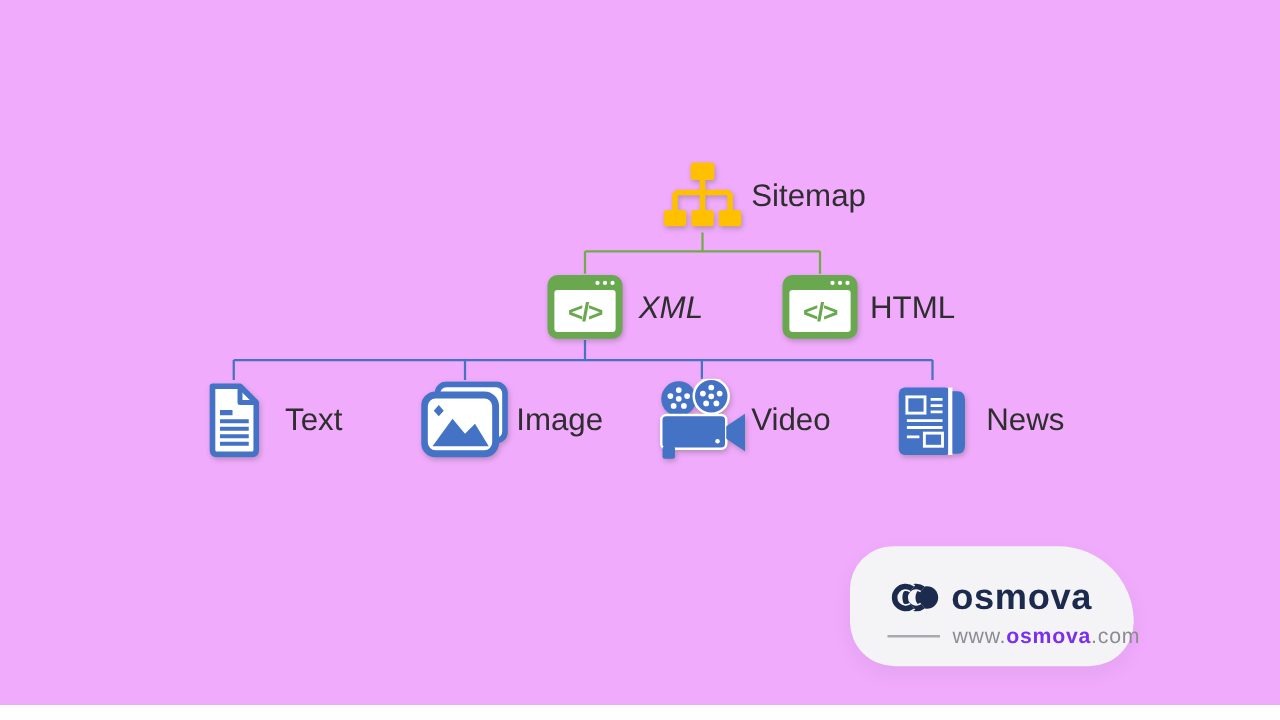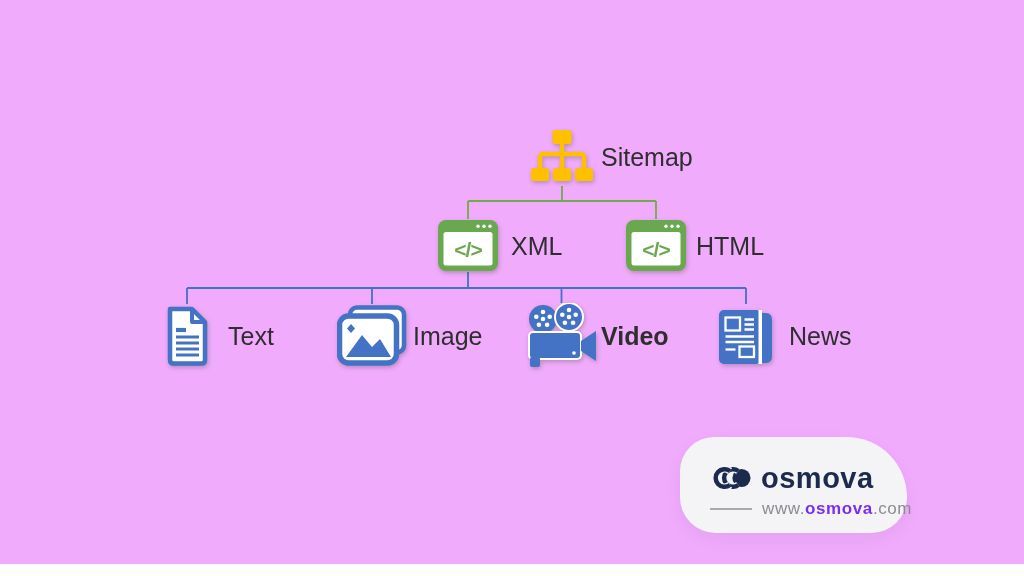--- a/index.html
+++ b/index.html
@@ -89,21 +89,21 @@
   <div class="node-label" style="left:601px; top:142px;">Sitemap</div>
 
   <svg class="icon" style="left:437px; top:219px;" width="62" height="53" viewBox="0 0 62 53">
     <rect x="1" y="1" width="60" height="51" rx="8" class="fill-green"></rect>
     <rect x="6.5" y="13" width="49" height="33.5" rx="2.5" class="fill-white"></rect>
     <circle cx="41" cy="7.3" r="1.7" class="fill-white"></circle>
     <circle cx="47" cy="7.3" r="1.7" class="fill-white"></circle>
     <circle cx="53" cy="7.3" r="1.7" class="fill-white"></circle>
     <text x="31" y="37.5" text-anchor="middle" class="code-glyph">&lt;/&gt;</text>
   </svg>
-  <div class="node-label" style="left:511px; top:231px;">XML</div>
+  <div class="node-label" style="left:511px; top:231px;font-style:italic;">XML</div>
 
   <svg class="icon" style="left:625px; top:219px;" width="62" height="53" viewBox="0 0 62 53">
     <rect x="1" y="1" width="60" height="51" rx="8" class="fill-green"></rect>
     <rect x="6.5" y="13" width="49" height="33.5" rx="2.5" class="fill-white"></rect>
     <circle cx="41" cy="7.3" r="1.7" class="fill-white"></circle>
     <circle cx="47" cy="7.3" r="1.7" class="fill-white"></circle>
     <circle cx="53" cy="7.3" r="1.7" class="fill-white"></circle>
     <text x="31" y="37.5" text-anchor="middle" class="code-glyph">&lt;/&gt;</text>
   </svg>
   <div class="node-label" style="left:696px; top:231px;">HTML</div>
@@ -139,21 +139,21 @@
       <circle cx="36.3" cy="11.8" r="2.3"></circle>
       <circle cx="38.9" cy="19.7" r="2.3"></circle>
       <circle cx="47.1" cy="19.7" r="2.3"></circle>
       <circle cx="49.7" cy="11.8" r="2.3"></circle>
     </g>
     <rect x="3" y="29" width="52" height="27" rx="4" class="fill-blue stroke-white" stroke-width="2"></rect>
     <path d="M55 38 L70 28 V58 L55 48 Z" class="fill-blue"></path>
     <rect x="4" y="54" width="10" height="10" rx="2" class="fill-blue"></rect>
     <circle cx="48" cy="50" r="1.8" fill="#fff"></circle>
   </svg>
-  <div class="node-label" style="left:601px; top:321px;font-weight:bold;">Video</div>
+  <div class="node-label" style="left:601px; top:321px;">Video</div>
 
   <svg class="icon" style="left:717px; top:306px;" width="58" height="60" viewBox="0 0 58 60">
     <rect x="2" y="4" width="42" height="54" rx="5" class="fill-blue"></rect>
     <rect x="41.5" y="4" width="3.5" height="54" fill="#fff"></rect>
     <path d="M45 7 H49 Q55 7 55 14 V50 Q55 57 49 57 H45 Z" class="fill-blue"></path>
     <g fill="none" class="stroke-white" stroke-width="2.3">
       <rect x="8.5" y="11.5" width="14.5" height="13"></rect>
       <path d="M27.5 13.5 H37 M27.5 18.5 H37 M27.5 23.5 H37"></path>
       <path d="M8.5 30.5 H37 M8.5 36 H37"></path>
       <path d="M8.5 43.5 H18.5"></path>

